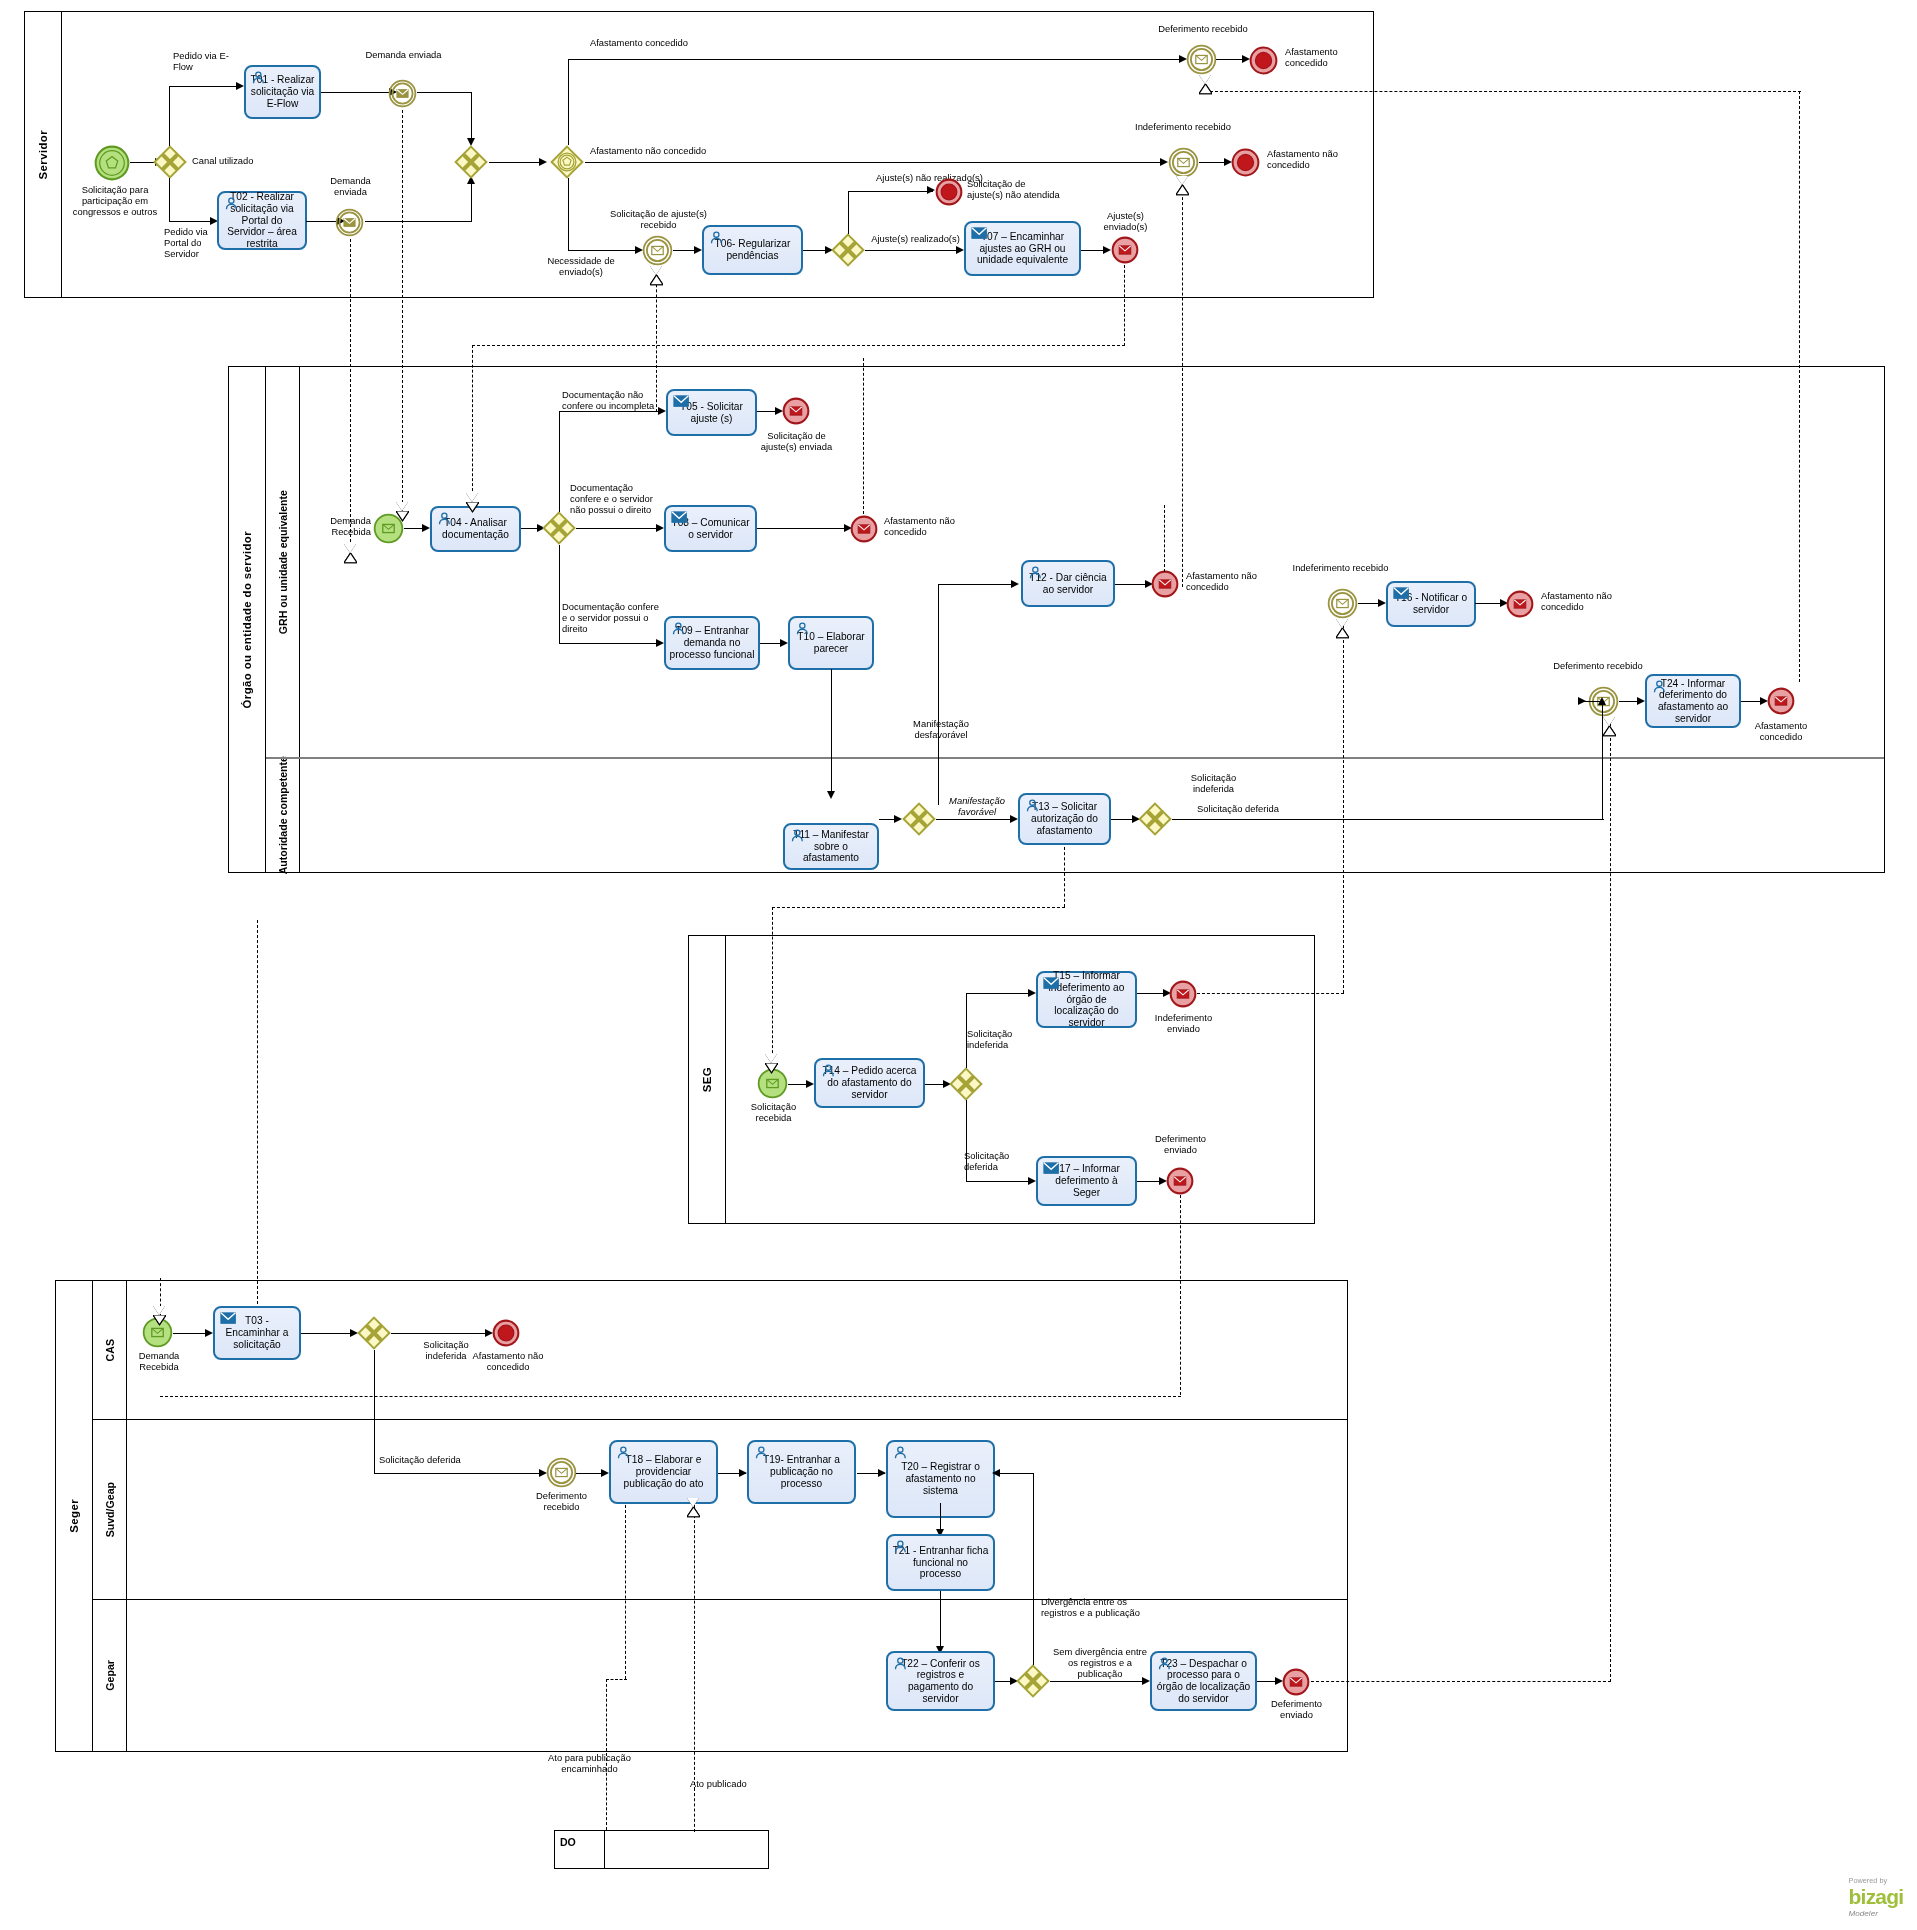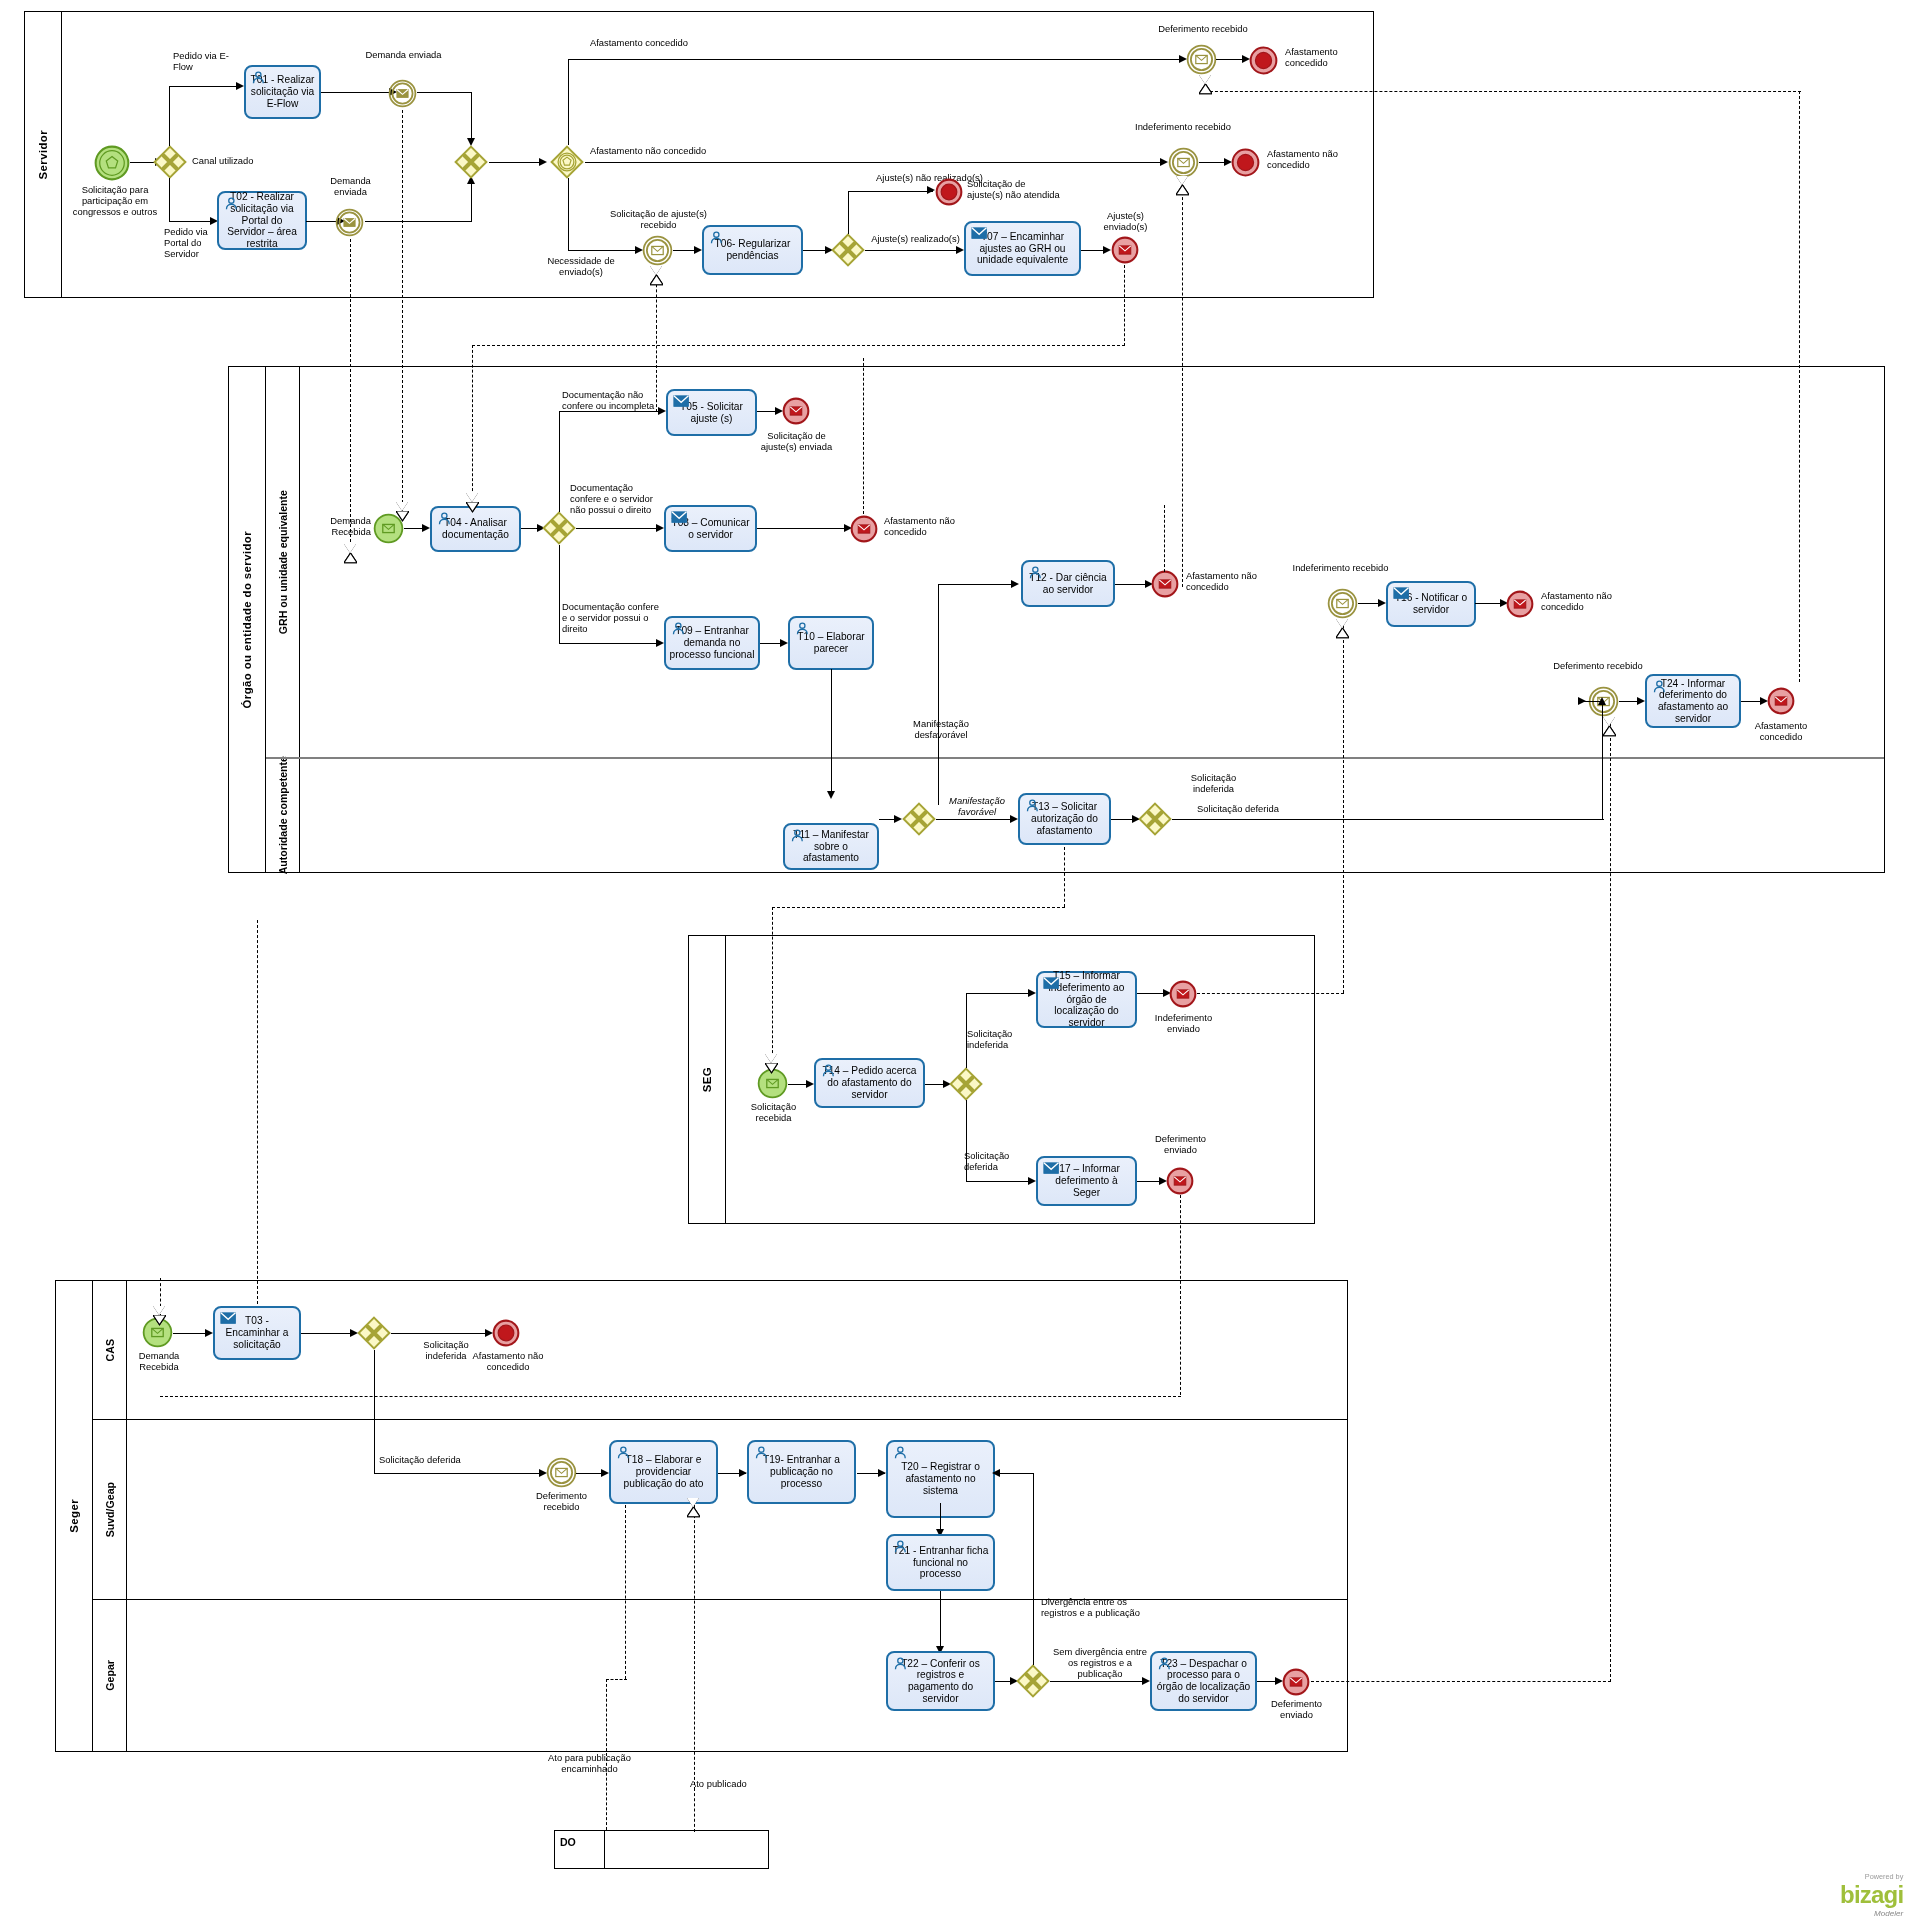--- a/index.html
+++ b/index.html
@@ -37,23 +37,23 @@
   .arw.r{border-top:4.9px solid transparent;border-bottom:4.9px solid transparent;border-left:8.1px solid #000;}
   .arw.l{border-top:4.9px solid transparent;border-bottom:4.9px solid transparent;border-right:8.1px solid #000;}
   .arw.d{border-left:4.9px solid transparent;border-right:4.9px solid transparent;border-top:8.1px solid #000;}
   .arw.u{border-left:4.9px solid transparent;border-right:4.9px solid transparent;border-bottom:8.1px solid #000;}
   .hollow{position:absolute;width:0;height:0;border-left:6.5px solid transparent;border-right:6.5px solid transparent;border-top:9.8px solid #fff;filter:drop-shadow(0 0 0 #000);}
 
   .dobj{position:absolute;border:1.2px solid #000;background:#fff;box-sizing:border-box;}
   .dobj .nm{position:absolute;left:4.9px;top:4.9px;font-weight:bold;font-size:10.6px;}
   .dobj .sep{position:absolute;top:0;bottom:0;width:1.2px;background:#000;}
 
-  .brand{position:absolute;text-align:right;font-size:9px;color:#6b6b6b;}
+  .brand{position:absolute;font-size:9px;color:#6b6b6b;}
   .brand .pw{font-size:7.3px;color:#9a9a9a;}
-  .brand .bz{font-size:24px;color:#9fbf3b;font-weight:bold;letter-spacing:-0.8px;}
+  .brand .bz{font-size:21px;color:#9fbf3b;font-weight:bold;letter-spacing:-0.8px;}
   .brand .md{font-size:8.1px;color:#8a8a8a;font-style:italic;}
 </style>
 </head>
 <body>
 
 <div id="canvas">
 
   <div class="pool" style="left:24.4px;top:11.4px;width:1350px;height:287px;">
     <div class="poolhdr">
       <span>Servidor</span>

